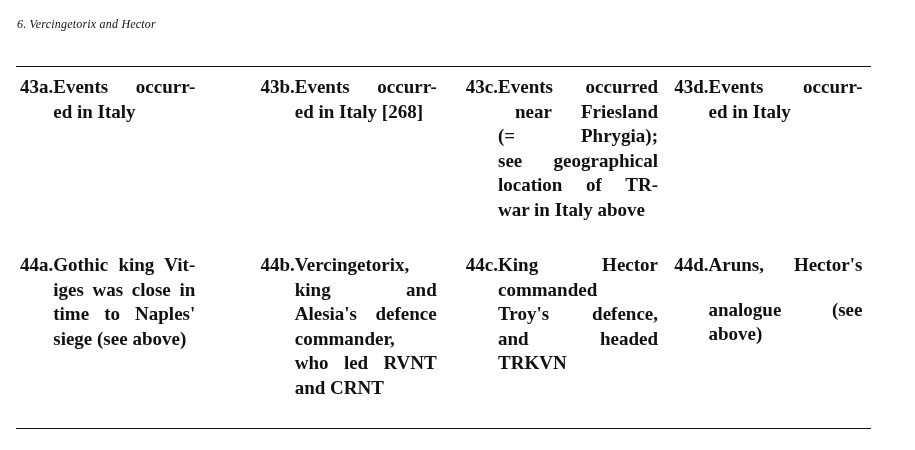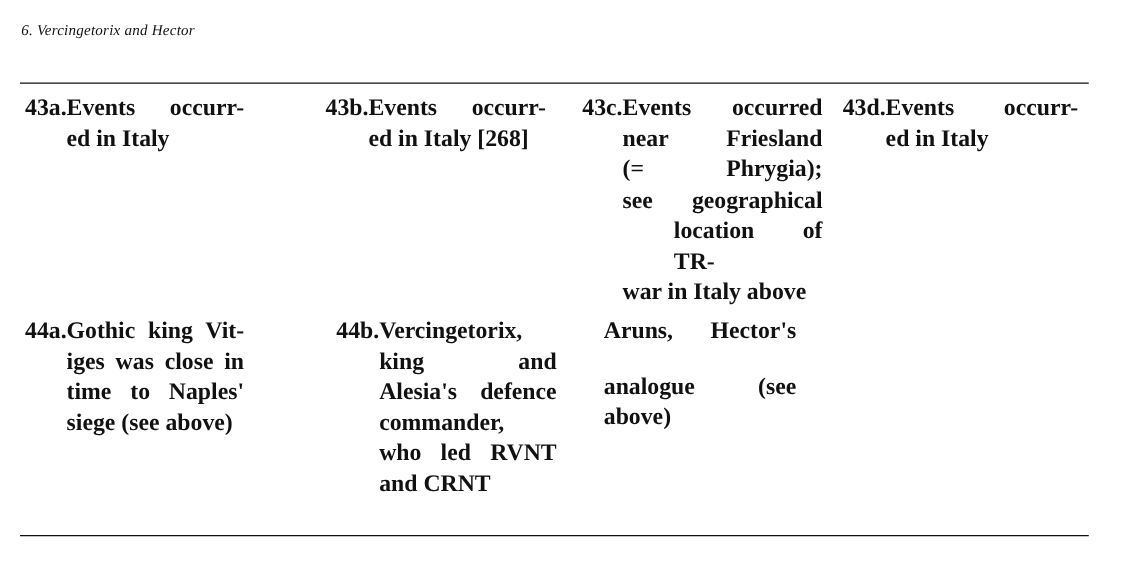--- a/index.html
+++ b/index.html
@@ -86,24 +86,24 @@
     <span class="num">43b.</span>
     <span class="txt">
         <div style="text-align-last: justify;">Events occurr-</div>
         <div>ed in Italy [268]</div>
       </span>
   </div>
   <div class="cell c3">
     <span class="num">43c.</span>
     <span class="txt">
         <div style="text-align-last: justify;">Events occurred</div>
-        <div style="text-align-last: justify;">near Friesland</div>
+        <div style="text-align-last: justify; margin-left: 17px;">near Friesland</div>
         <div style="text-align-last: justify;">(= Phrygia);</div>
         <div style="text-align-last: justify;">see geographical</div>
-        <div style="text-align-last: justify; margin-left: 41px;">location of TR-</div>
+        <div style="text-align-last: justify;">location of TR-</div>
         <div>war in Italy above</div>
       </span>
   </div>
   <div class="cell c4">
     <span class="num">43d.</span>
     <span class="txt">
         <div style="text-align-last: justify;">Events occurr-</div>
         <div>ed in Italy</div>
       </span>
   </div>
@@ -123,21 +123,32 @@
     <span class="num">44b.</span>
     <span class="txt">
         <div style="text-align-last: justify;">Vercingetorix,</div>
         <div style="text-align-last: justify;">king and</div>
         <div style="text-align-last: justify;">Alesia's defence</div>
         <div style="text-align-last: justify;">commander,</div>
         <div style="text-align-last: justify;">who led RVNT</div>
         <div>and CRNT</div>
       </span>
   </div>
+  <div class="cell c3">
+    <span class="num">44c.</span>
+    <span class="txt">
+        <div style="text-align-last: justify;">King Hector</div>
+        <div style="text-align-last: justify;">commanded</div>
+        <div style="text-align-last: justify;">Troy's defence,</div>
+        <div style="text-align-last: justify;">and headed</div>
+        <div>TRKVN</div>
+      </span>
+  </div>
   <div class="cell c4">
+    <span class="num">44d.</span>
     <span class="txt">
         <div style="text-align-last: justify;">Aruns, Hector's</div>
         <div style="text-align-last: justify; margin-top: 20px;">analogue (see</div>
         <div>above)</div>
       </span>
   </div>
 </div>
 
 <div class="rule bottom"></div>
 

